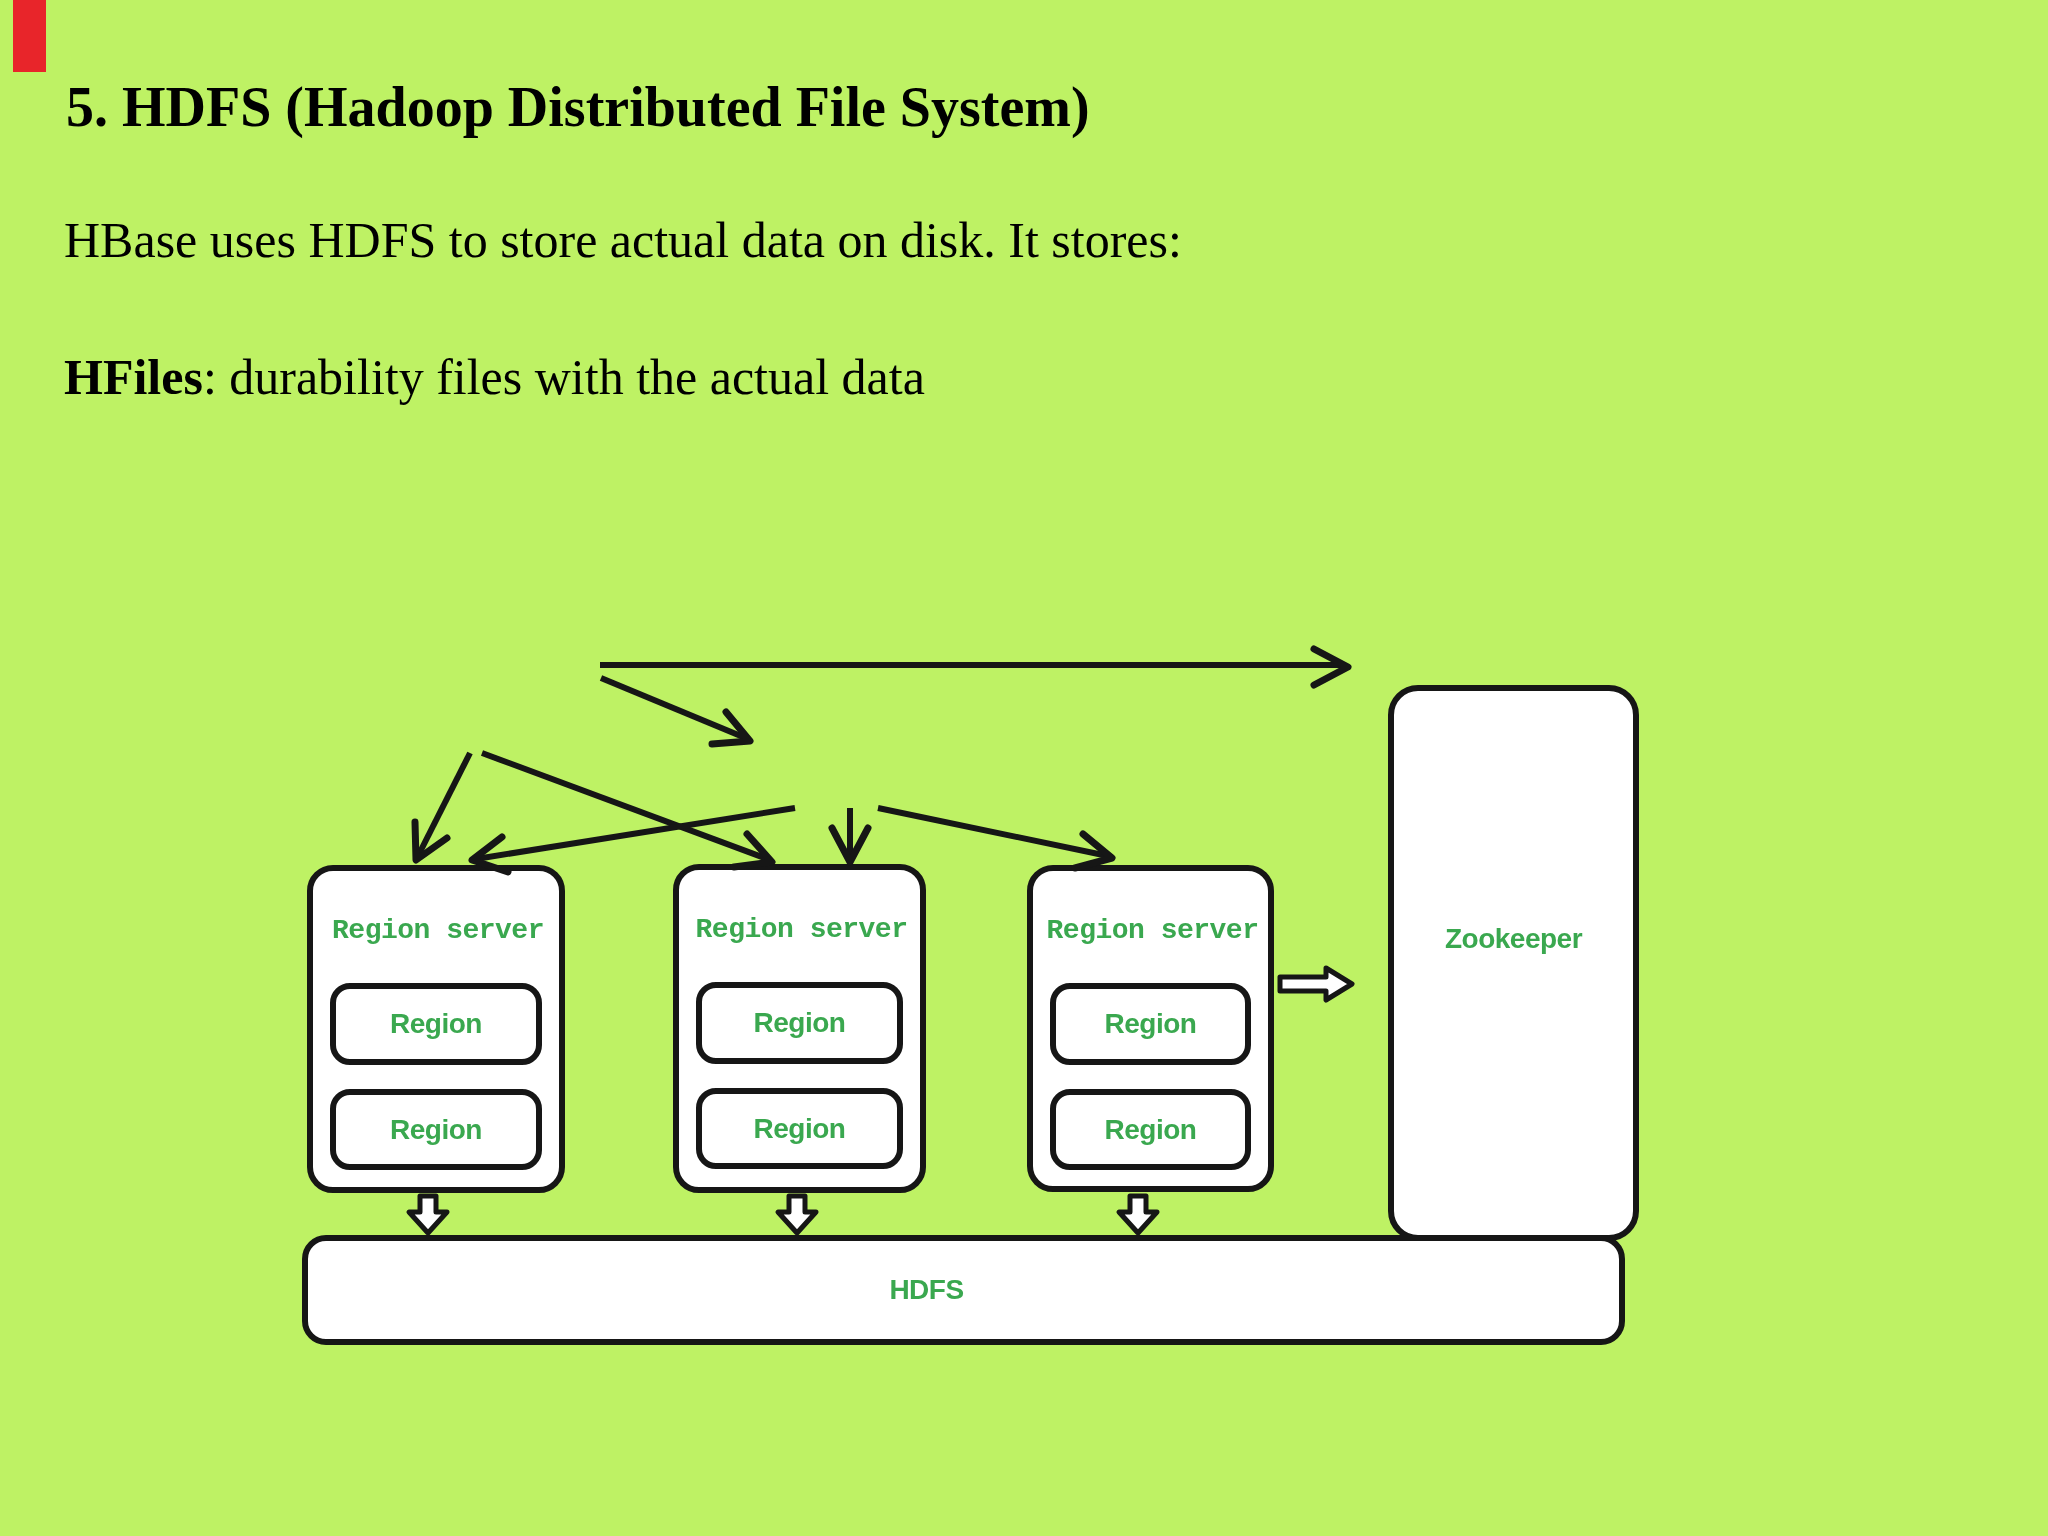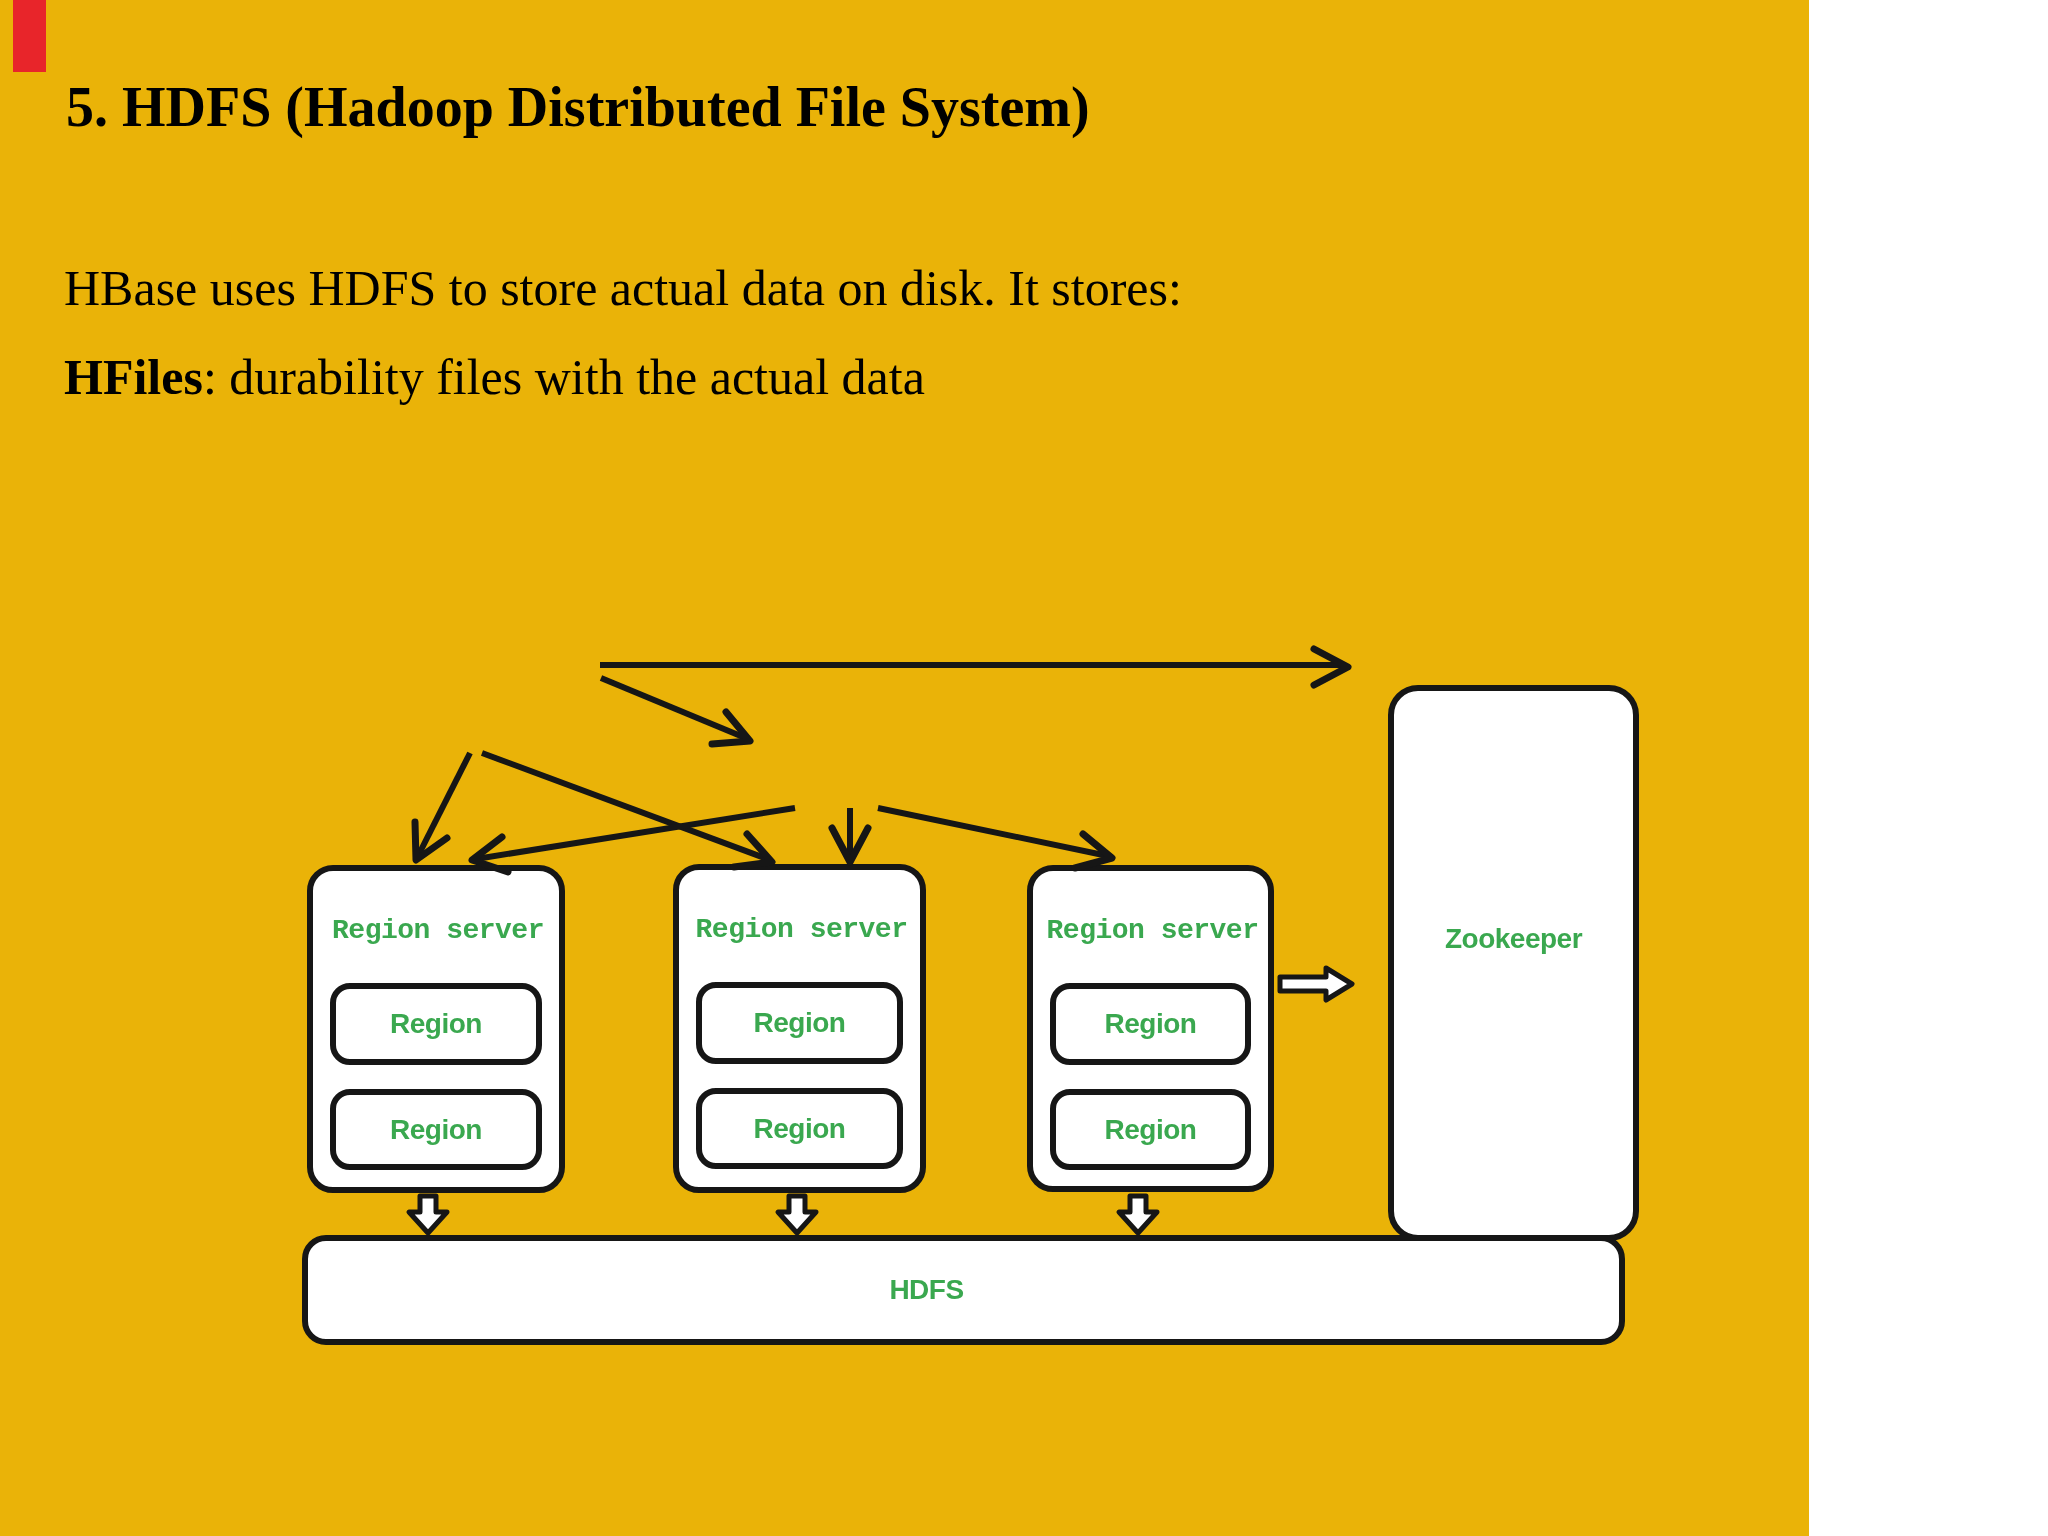--- a/index.html
+++ b/index.html
@@ -2,37 +2,37 @@
 <html style="--accent: #3aa84f; --ink: #161616; --marker: #e8252a;"><head>
 <meta charset="utf-8">
 <style>
   :root{
     --accent:#3aa84f;
     --ink:#161616;
     --marker:#e8252a;
   }
   html,body{margin:0;padding:0;background:#fff;}
   #canvas{
-    position:relative;width:1809px;height:1536px;background:#eab308;
+    position:relative;width:2048px;height:1536px;background:#bef264;
     overflow:hidden;font-family:"Liberation Serif",serif;color:#000;
   }
   
   .red-marker{position:absolute;left:13px;top:0;width:33px;height:72px;background:var(--marker);}
   
   .doc-heading{
     position:absolute;left:66px;top:78px;margin:0;
     font-family:"Liberation Serif",serif;font-weight:700;font-size:56px;line-height:1.04;
     white-space:nowrap;
   }
   .doc-line{
     position:absolute;left:64px;margin:0;
     font-family:"Liberation Serif",serif;font-size:50px;line-height:1.15;white-space:nowrap;
   }
   .doc-line b{font-weight:700;}
-  #intro-line{top:212px;margin-top:48px;}
+  #intro-line{top:212px;}
   #hfiles-line{top:349px;}
   #wal-line{top:486px;}
 
   
   .diagram{position:absolute;left:0;top:0;width:2048px;height:1536px;}
   .dbox{
     position:absolute;box-sizing:border-box;background:#fff;
     border:6px solid var(--ink);
     display:flex;align-items:center;justify-content:center;
   }

